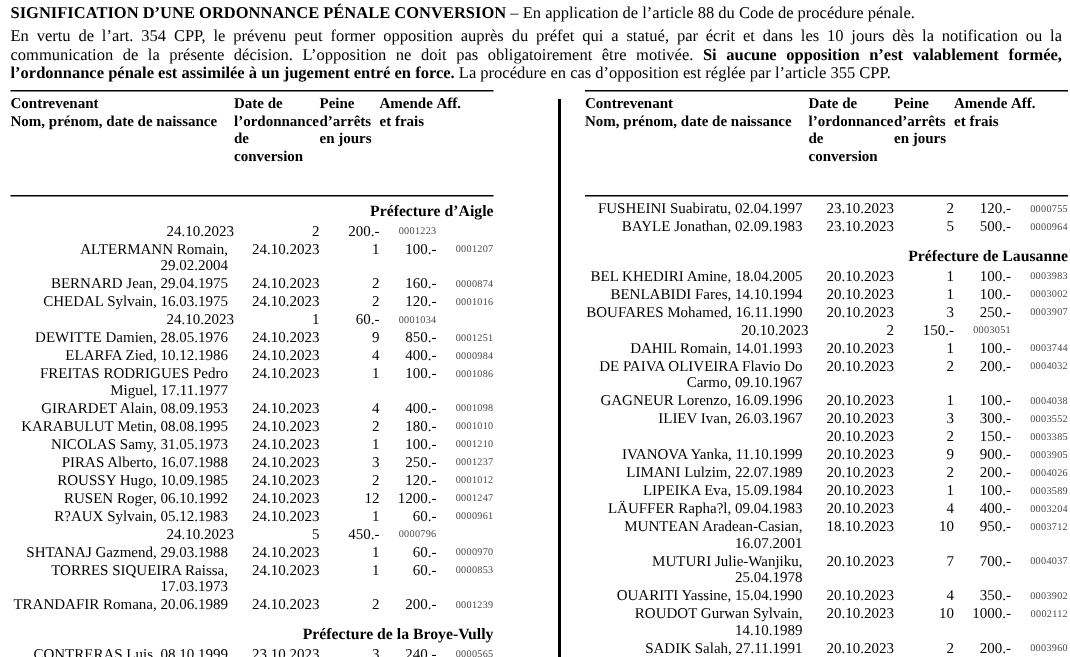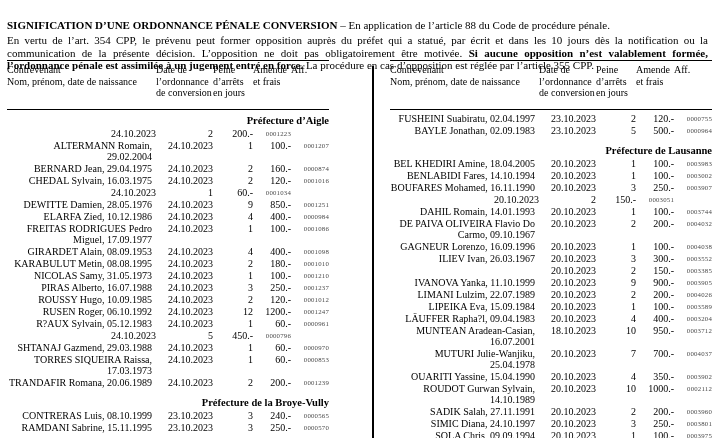--- a/index.html
+++ b/index.html
@@ -2,33 +2,33 @@
 <html><head>
 <meta charset="utf-8">
 <style>
   html,body{margin:0;padding:0;}
   body{
     width:713px;height:438px;position:relative;overflow:hidden;
     background:#ffffff;color:#000;
     font-family:"Liberation Serif", serif;
     -webkit-font-smoothing:antialiased;
   }
-  .intro{position:absolute;left:7px;top:19px;width:701px;}
+  .intro{position:absolute;left:7px;top:3px;width:701px;}
   .title-line{font-size:11px;line-height:13px;margin-bottom:2px;}
   .b{font-weight:bold;}
   .intro-text{font-size:11px;line-height:12.6px;text-align:justify;}
   .divider{position:absolute;left:372px;top:66px;width:1.5px;height:372px;background:#000;}
   .col{position:absolute;top:60px;width:322px;}
   .col-left{left:7px;}
   .col-right{left:390px;}
   .thead{
     border-top:1.5px solid #000;border-bottom:1.5px solid #000;
-    padding:3px 0 10px 0;
+    padding:3px 0 20px 0;
     display:grid;grid-template-columns:149px 57px 40px 38px 1fr;
-    font-weight:normal;font-size:10px;line-height:11.5px;
+    font-weight:bold;font-size:10px;line-height:11.5px;
   }
   .thead .h{white-space:pre-line;}
   .tbody{padding-top:3px;text-align:right;}
   .section-heading{font-weight:bold;font-size:10.5px;line-height:13px;margin:8px 0 1px 0;}
   .tbody .section-heading:first-child{margin-top:1px;}
   .row{display:grid;grid-template-columns:149px 57px 40px 38px 1fr;margin-bottom:1px;}
   .cell{font-size:10px;line-height:11px;}
   .cell.name{padding-right:4px;}
   .cell.aff{font-size:6.8px;line-height:10px;color:#4a4a4a;padding-top:1px;letter-spacing:.2px;}
 </style>
@@ -99,21 +99,21 @@
         <div class="cell aff">0001251</div>
       </div>
       <div class="row">
         <div class="cell name">ELARFA Zied, 10.12.1986</div>
         <div class="cell date">24.10.2023</div>
         <div class="cell days">4</div>
         <div class="cell amount">400.-</div>
         <div class="cell aff">0000984</div>
       </div>
       <div class="row">
-        <div class="cell name">FREITAS RODRIGUES Pedro Miguel, 17.09.1977</div>
+        <div class="cell name">FREITAS RODRIGUES Pedro Miguel, 17.11.1977</div>
         <div class="cell date">24.10.2023</div>
         <div class="cell days">1</div>
         <div class="cell amount">100.-</div>
         <div class="cell aff">0001086</div>
       </div>
       <div class="row">
         <div class="cell name">GIRARDET Alain, 08.09.1953</div>
         <div class="cell date">24.10.2023</div>
         <div class="cell days">4</div>
         <div class="cell amount">400.-</div>

